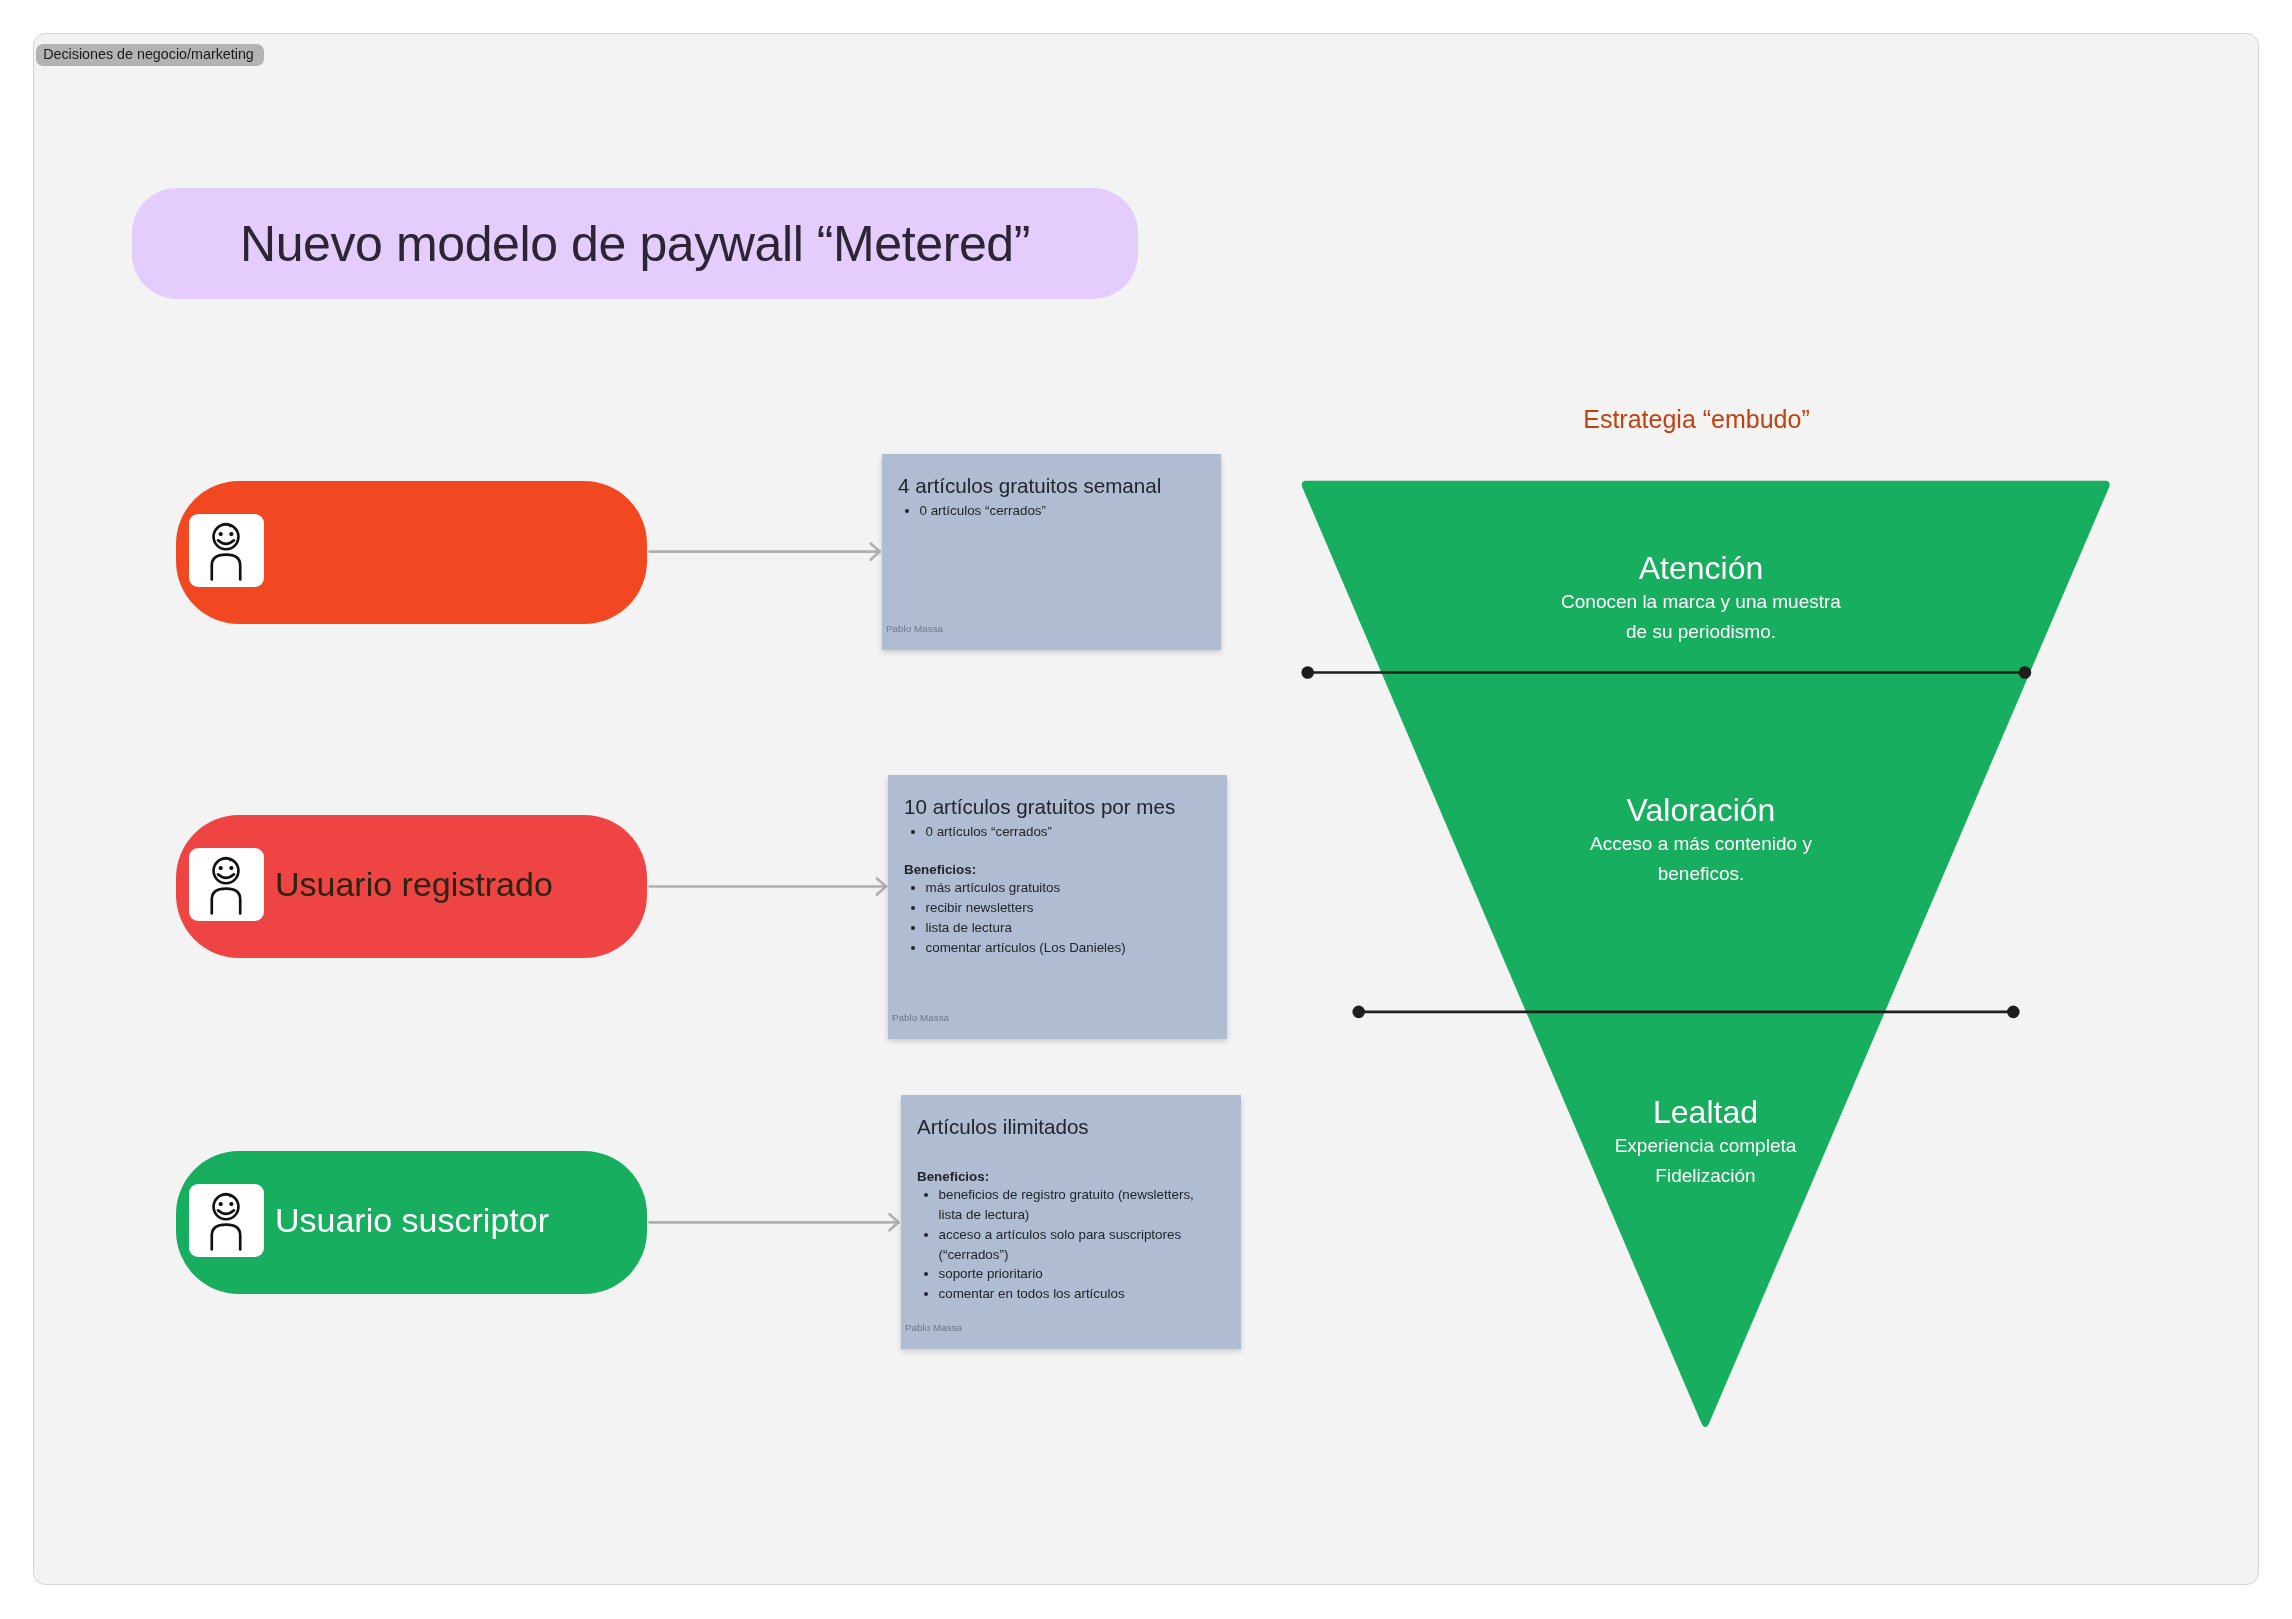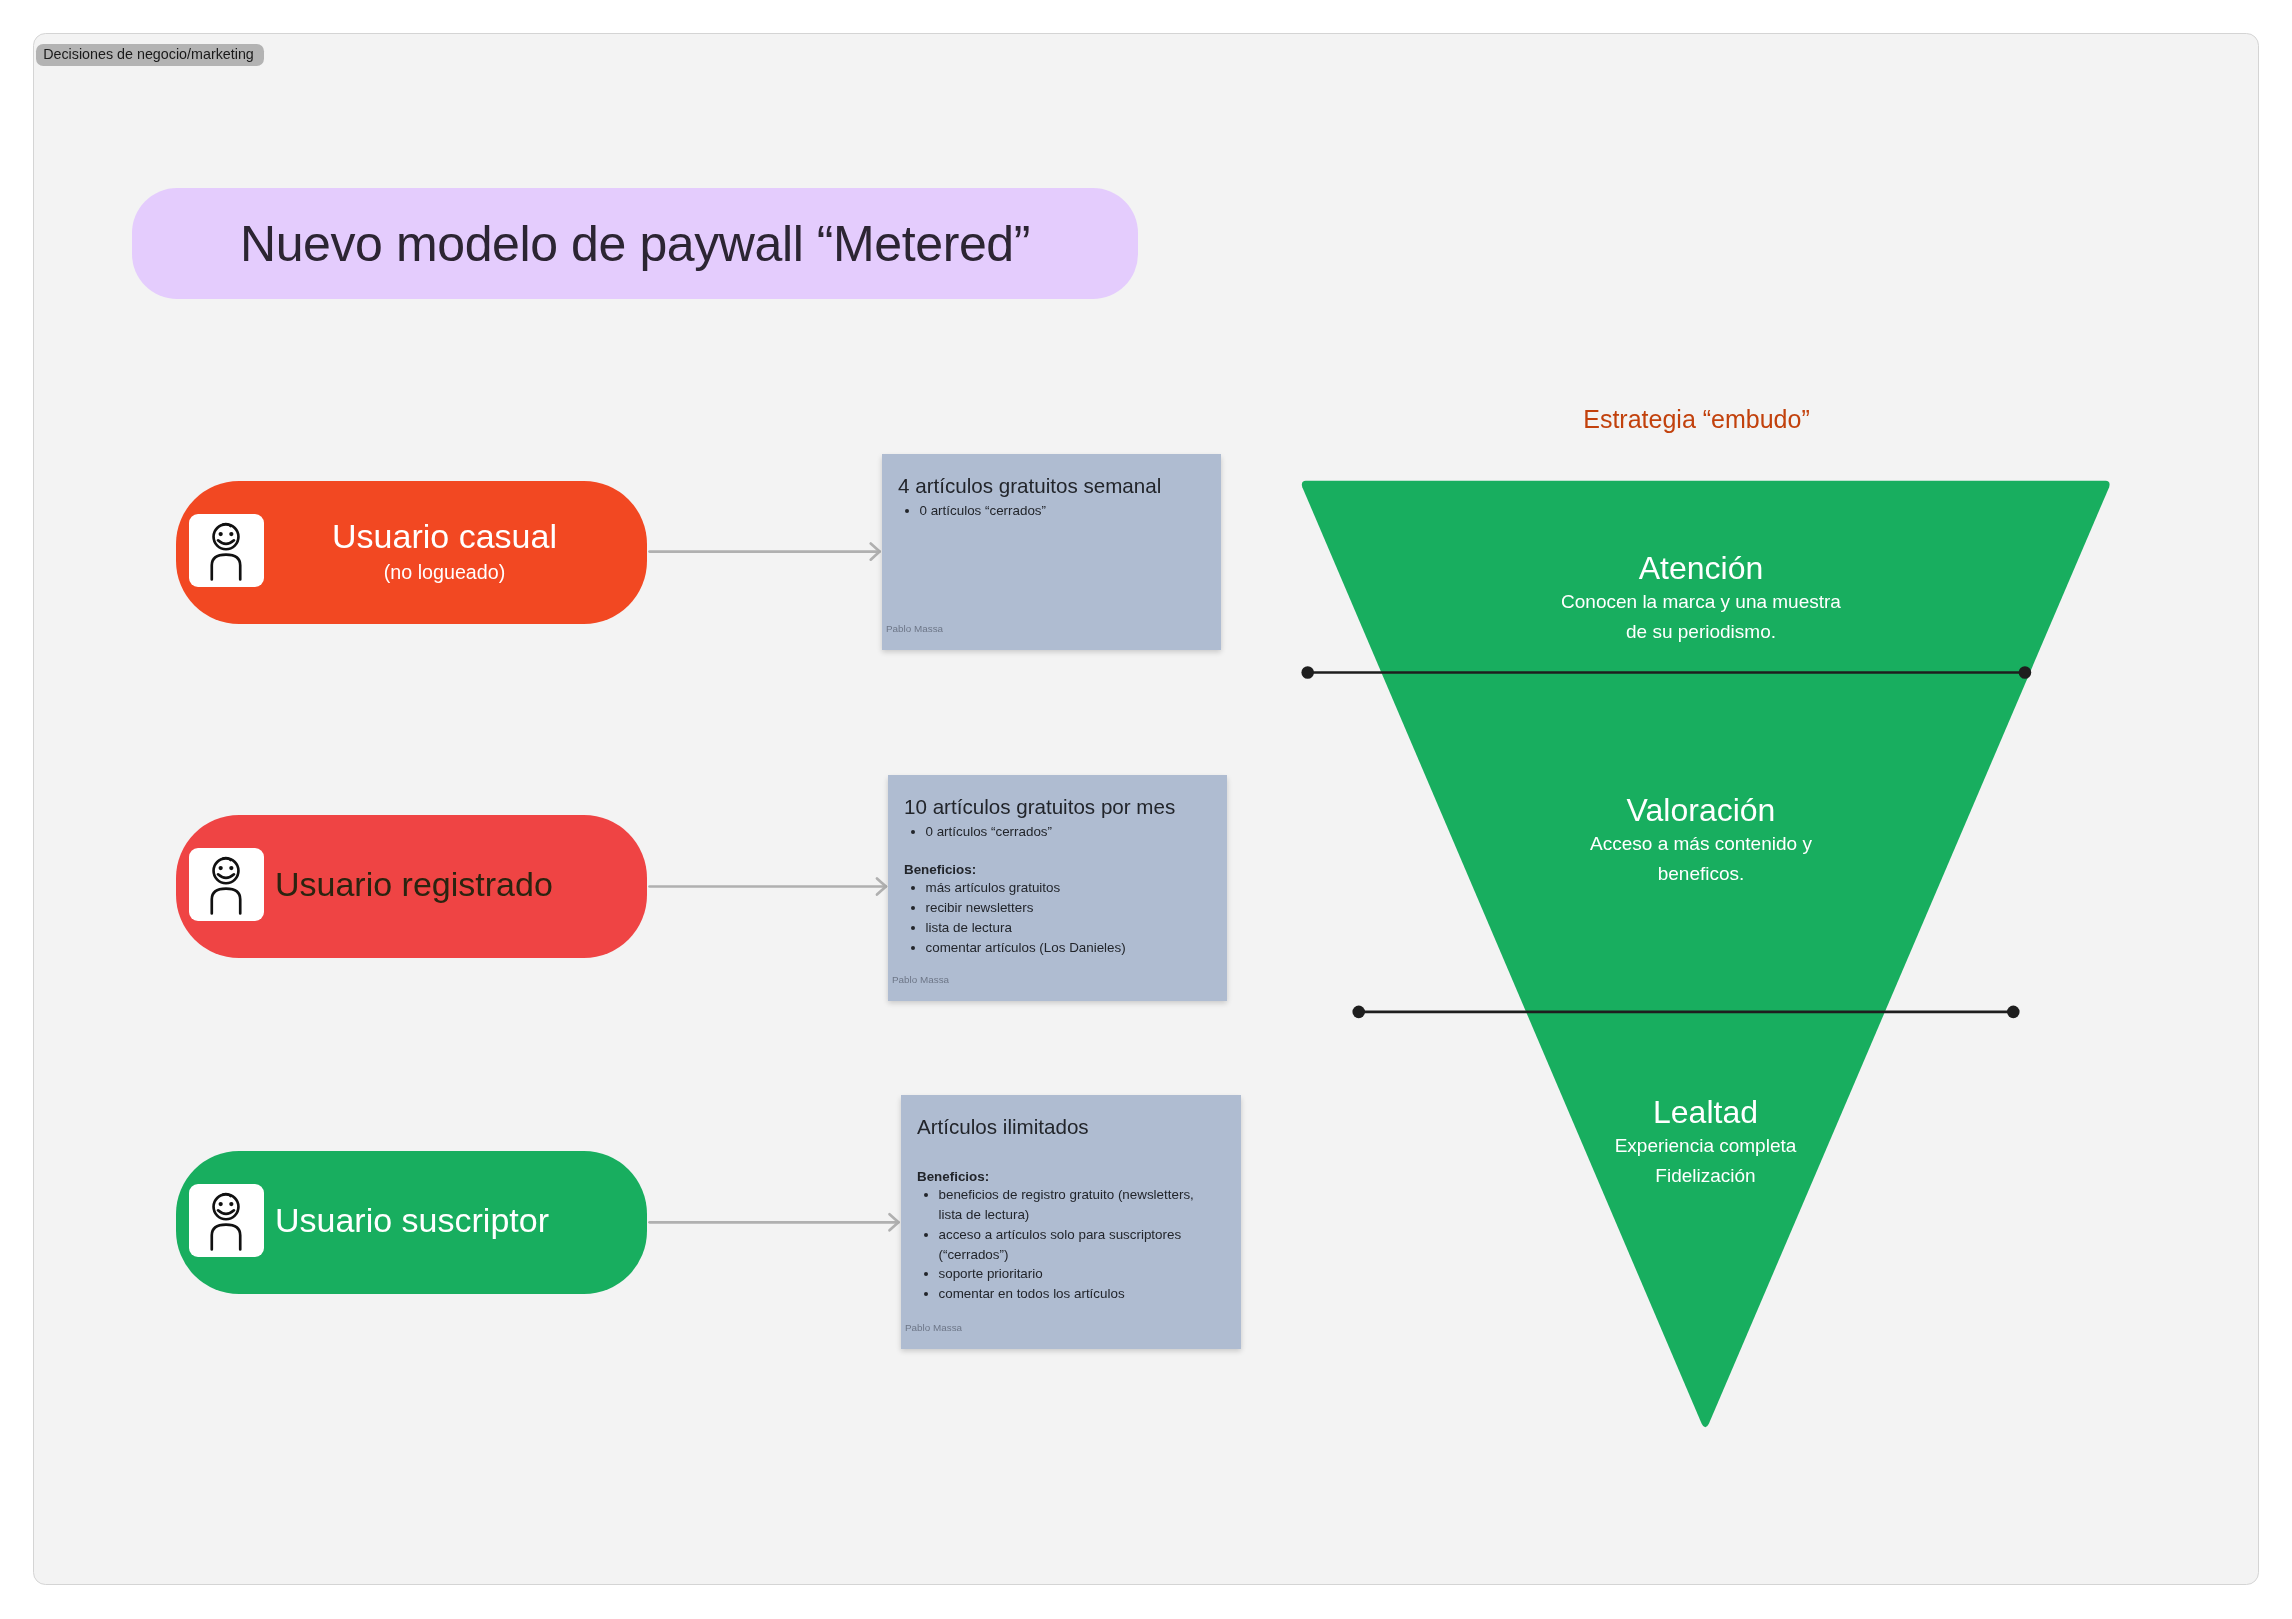--- a/index.html
+++ b/index.html
@@ -26,21 +26,21 @@
   .pill-casual .sub { display:block; margin-top:5.4px; }
   .pill-registrado .label, .pill-suscriptor .label { position:absolute; left:99px; top:50px; }
 
   .card { position:absolute; background:#afbcd1; box-shadow:0 2.7px 5.4px rgba(0,0,0,0.18);
           color:#22252b; box-sizing:border-box; padding:19.7px 16px; }
   .card .card-title { font-size:20.6px; margin:0 0 3.6px 0; }
   .card .bold { font-weight:bold; font-size:13.4px; margin-top:19.7px; }
   .card ul { margin:1.8px 0 0 0; padding-left:21.5px; font-size:13.4px; line-height:19.7px; }
   .card .author { position:absolute; left:4px; bottom:16px; font-size:9.9px; color:#6e7788; }
   .card1 { left:882px; top:454px; width:339px; height:196px; }
-  .card2 { left:888px; top:775px; width:339px; height:226px; }
+  .card2 { left:888px; top:775px; width:339px; height:264px; }
   .card3 { left:901px; top:1095px; width:340px; height:254px; }
   .card3 .bold { margin-top:30px; }
 
   .connector { position:absolute; }
   .funnel-heading { position:absolute; left:1540px; top:405px; width:313px; text-align:center;
                     font-size:25px; color:#c2410c; }
   .stage { position:absolute; text-align:center; color:#ffffff; }
   .stage .st-title { font-size:32px; display:block; }
   .stage .st-desc { font-size:19px; line-height:29.6px; display:block; }
 </style>
@@ -57,24 +57,20 @@
 <div class="user-pill pill-casual">
   <div class="avatar">
     <svg width="54" height="64" viewBox="0 0 60 72">
       <circle cx="30" cy="20" r="14" fill="none" stroke="#111" stroke-width="3"></circle>
       <circle cx="24" cy="17" r="2.4" fill="#111"></circle>
         <circle cx="36" cy="17" r="2.4" fill="#111"></circle>
       <path d="M21 24 Q30 32 39 24" fill="none" stroke="#111" stroke-width="3" stroke-linecap="round"></path>
       <path d="M26 6 Q33 4 36 9" fill="none" stroke="#111" stroke-width="2.5"></path>
       <path d="M14 68 L14 52 Q14 40 30 40 Q46 40 46 52 L46 68" fill="none" stroke="#111" stroke-width="3" stroke-linecap="round"></path>
     </svg>
-  </div>
-  <div class="text-wrap">
-    <span class="label">Usuario casual</span>
-    <span class="sub">(no logueado)</span>
   </div>
 </div>
 
 <div class="user-pill pill-registrado">
   <div class="avatar">
     <svg width="54" height="64" viewBox="0 0 60 72">
       <circle cx="30" cy="20" r="14" fill="none" stroke="#111" stroke-width="3"></circle>
       <circle cx="24" cy="17" r="2.4" fill="#111"></circle>
         <circle cx="36" cy="17" r="2.4" fill="#111"></circle>
       <path d="M21 24 Q30 32 39 24" fill="none" stroke="#111" stroke-width="3" stroke-linecap="round"></path>

